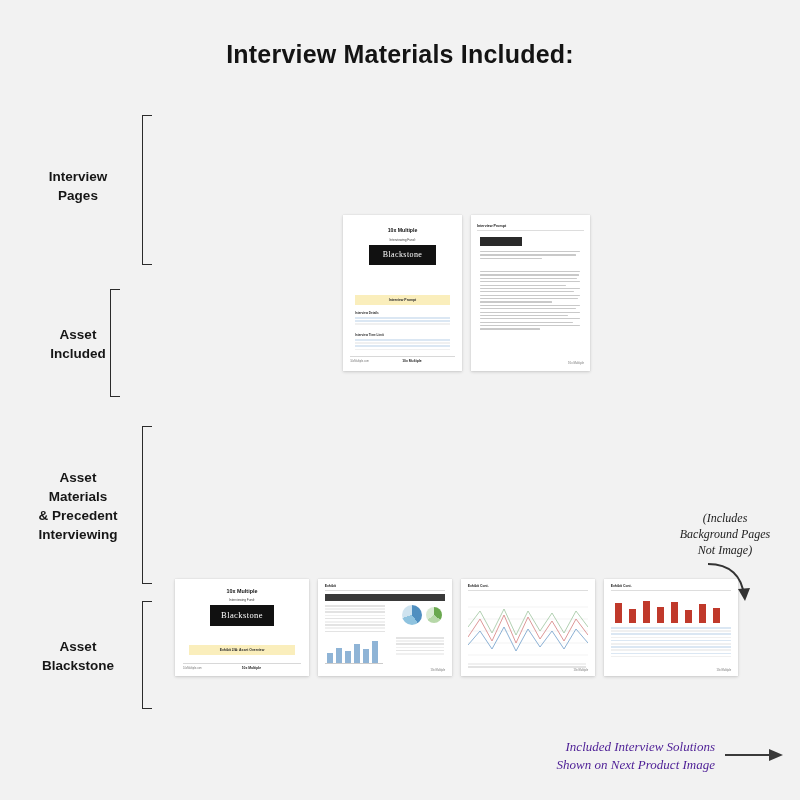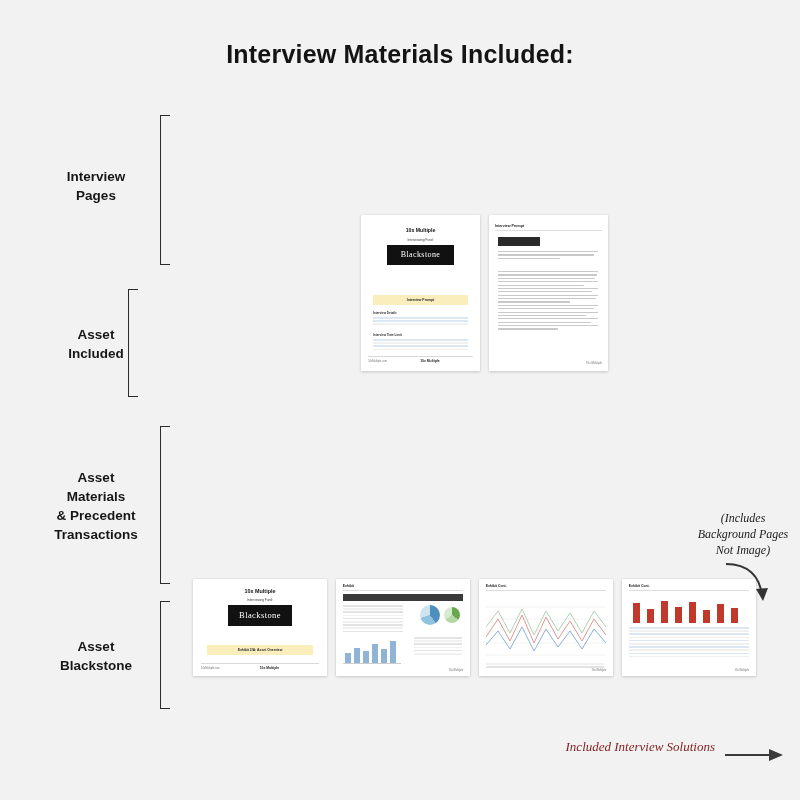--- a/index.html
+++ b/index.html
@@ -25,21 +25,21 @@
     text-align: center;
     font-size: 25px;
     font-weight: bold;
     letter-spacing: 0.2px;
     color: #141414;
   }
 
   
   .section {
     position: absolute;
-    left: 18px;
+    left: 0;
     width: 669px;
   }
   .sec-label {
     position: absolute;
     text-align: center;
     font-size: 13.5px;
     font-weight: bold;
     line-height: 19px;
     color: #161616;
     width: 120px;
@@ -190,21 +190,21 @@
     text-align: center;
     color: #222;
   }
   .note-bottom {
     position: absolute;
     font-family: "Liberation Serif", serif;
     font-style: italic;
     font-size: 13px;
     line-height: 18px;
     text-align: right;
-    color: #7f1d1d;
+    color: #4c1d95;
   }
   .arrow-svg { position: absolute; }
 </style>
 </head>
 <body>
 
 <div class="page-title">Interview Materials Included:</div>
 
 <div class="section" style="top:105px;height:165px;">
 
@@ -382,21 +382,21 @@
     <div class="slide-foot" style="font-size:2.6px;">10x Multiple</div>
   </div>
 </div>
 
 <div class="section" style="top:420px;height:175px;">
 
   <div class="sec-label" style="top:48px;">
     <div>Asset</div>
     <div>Materials</div>
     <div>&amp; Precedent</div>
-    <div>Transactions</div>
+    <div>Interviewing</div>
   </div>
 
   <div class="bracket" style="left:142px;top:6px;height:158px;"></div>
 
   <div class="note" style="left:655px;top:90px;width:140px;font-style:italic;">
     <div>(Includes</div>
     <div>Background Pages</div>
     <div>Not Image)</div>
   </div>
   <svg class="arrow-svg" width="60" height="50" viewBox="0 0 60 50" style="left:700px;top:140px;">
@@ -411,17 +411,18 @@
     <div>Asset</div>
     <div>Blackstone</div>
   </div>
 
   <div class="bracket" style="left:142px;top:6px;height:108px;"></div>
 
 </div>
 
 <div class="note-bottom" style="left:430px;top:738px;width:285px;">
   <div>Included Interview Solutions</div>
+  <div>Shown on Next Product Image</div>
 </div>
 <svg class="arrow-svg" width="60" height="20" viewBox="0 0 60 20" style="left:725px;top:745px;">
   <line x1="0" y1="10" x2="48" y2="10" stroke="#3a3a3a" stroke-width="2"></line>
   <path d="M44 4 L58 10 L44 16 Z" fill="#3a3a3a"></path>
 </svg>
 
 </body></html>

